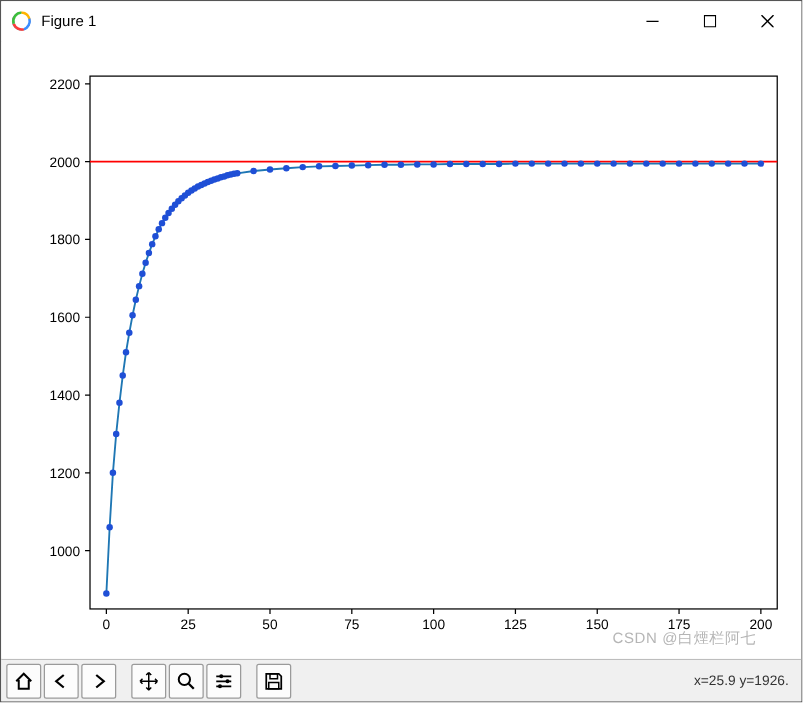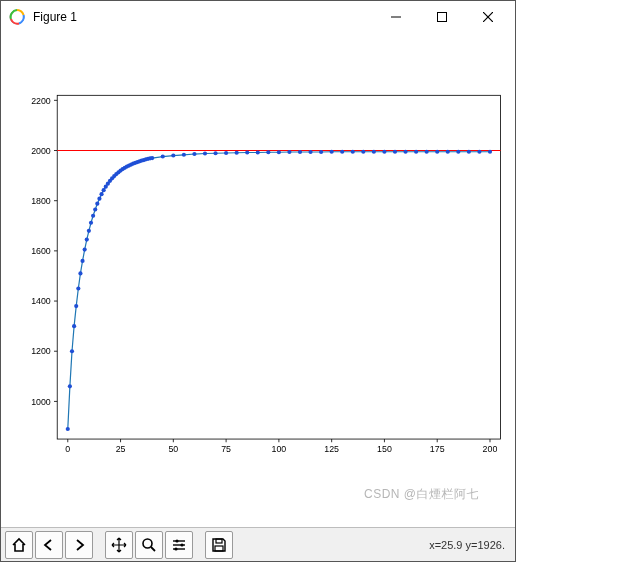--- a/index.html
+++ b/index.html
@@ -1,26 +1,26 @@
 <!DOCTYPE html>
 <html><head>
 <meta charset="utf-8">
 <style>
   * { box-sizing: border-box; }
   html, body { margin: 0; padding: 0; font-family: "Segoe UI", Arial, sans-serif; font-size: 12px; color: #000; background: #fff; }
-  .window { width: 516px; height: 562px; border: 1px solid #555; background: #fff; display: flex; flex-direction: column; position: relative; }
+  .window { width: 642px; height: 562px; border: 1px solid #555; background: #fff; display: flex; flex-direction: column; position: relative; }
   .titlebar { height: 32px; display: flex; align-items: center; padding: 0 4px 0 8px; background: #fff; }
   .app-icon { width: 16px; height: 16px; margin-right: 8px; }
   .title-text { flex: 0 0 auto; font-size: 12px; }
   .title-spacer { flex: 1; }
   .win-btn { width: 46px; height: 32px; display: flex; align-items: center; justify-content: center; }
   .canvas-area { flex: 1; position: relative; background: #fff; overflow: hidden; }
   .plot-svg { position: absolute; inset: 0; width: 100%; height: 100%; }
   .watermark { position: absolute; right: 36px; bottom: 8px; font-size: 12px; color: rgba(120,120,120,.55); pointer-events: none; letter-spacing: .5px; }
-  .toolbar { height: 34px; border-top: 1px solid #bdbdbd; background: #f0f0f0; display: flex; align-items: center; padding: 2px 4px; gap: 2px; margin-top: 16px; }
+  .toolbar { height: 34px; border-top: 1px solid #bdbdbd; background: #f0f0f0; display: flex; align-items: center; padding: 2px 4px; gap: 2px; }
   .tb-btn { width: 28px; height: 28px; border: 1px solid #9a9a9a; background: #fcfcfc; display: flex; align-items: center; justify-content: center; border-radius: 2px; }
   .tb-sep { width: 8px; }
   .coord { margin-left: auto; font-size: 11px; color: #333; padding-right: 6px; white-space: nowrap; }
   .axis-text { font-size: 11px; fill: #000; font-family: Arial, sans-serif; }
   .tick { stroke: #000; stroke-width: 1; }
   .spine { stroke: #000; stroke-width: 1; fill: none; }
   .hline { stroke: #ff0000; stroke-width: 1.4; fill: none; }
   .series-line { stroke: #1f77b4; stroke-width: 1.5; fill: none; }
   .dot { fill: #1f4fd6; stroke: none; }
 </style>

